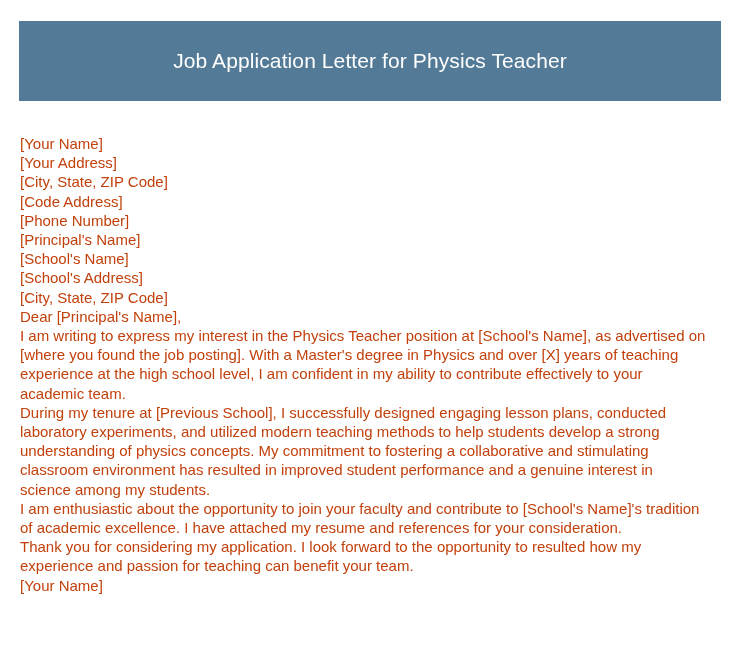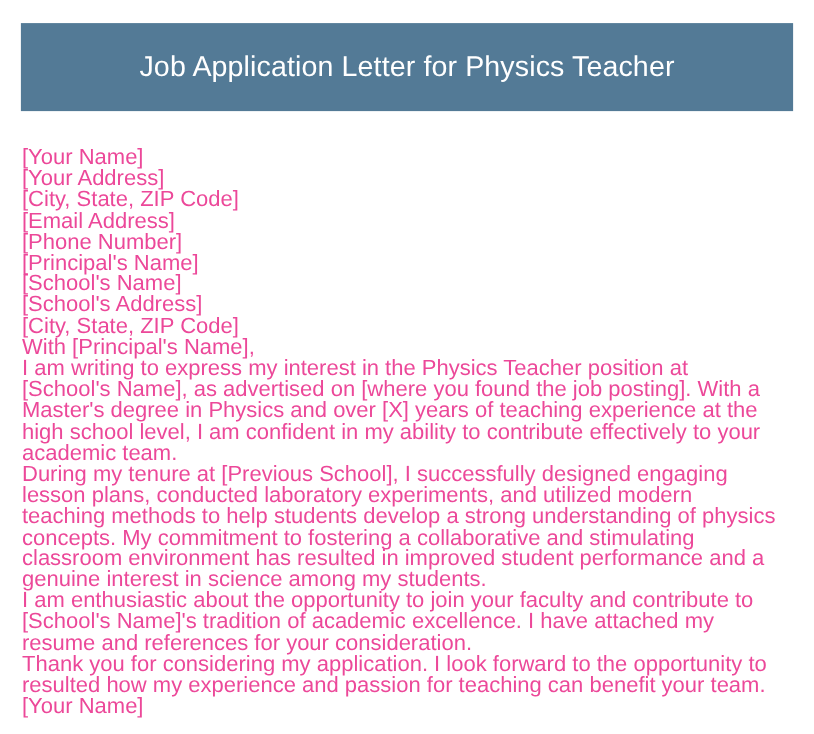--- a/index.html
+++ b/index.html
@@ -29,36 +29,36 @@
     width: 702px;
     height: 80px;
     background: #537a96;
     display: flex;
     align-items: center;
     justify-content: center;
     box-sizing: border-box;
   }
   .header-title {
     color: #ffffff;
-    font-size: 26px;
+    font-size: 21px;
     font-weight: 400;
     letter-spacing: 0.1px;
     line-height: 1.2;
     text-align: center;
     white-space: nowrap;
   }
 
   
   .letter-body {
     position: absolute;
     left: 20px;
     top: 134px;
     width: 686px;
-    color: #ec4899;
-    font-size: 20px;
+    color: #c2410c;
+    font-size: 15px;
     line-height: 19.2px;
     text-align: left;
   }
   .letter-line {
     display: block;
     white-space: pre-wrap;
     word-wrap: break-word;
   }
 </style>
 </head>
@@ -67,27 +67,27 @@
 <div class="page">
 
   <div class="header-bar">
     <div class="header-title">Job Application Letter for Physics Teacher</div>
   </div>
 
   <div class="letter-body">
     <span class="letter-line">[Your Name]</span>
     <span class="letter-line">[Your Address]</span>
     <span class="letter-line">[City, State, ZIP Code]</span>
-    <span class="letter-line">[Email Address]</span>
+    <span class="letter-line">[Code Address]</span>
     <span class="letter-line">[Phone Number]</span>
     <span class="letter-line">[Principal's Name]</span>
     <span class="letter-line">[School's Name]</span>
     <span class="letter-line">[School's Address]</span>
     <span class="letter-line">[City, State, ZIP Code]</span>
-    <span class="letter-line">With [Principal's Name],</span>
+    <span class="letter-line">Dear [Principal's Name],</span>
     <span class="letter-line">I am writing to express my interest in the Physics Teacher position at [School's Name], as advertised on [where you found the job posting]. With a Master's degree in Physics and over [X] years of teaching experience at the high school level, I am confident in my ability to contribute effectively to your academic team.</span>
     <span class="letter-line">During my tenure at [Previous School], I successfully designed engaging lesson plans, conducted laboratory experiments, and utilized modern teaching methods to help students develop a strong understanding of physics concepts. My commitment to fostering a collaborative and stimulating classroom environment has resulted in improved student performance and a genuine interest in science among my students.</span>
     <span class="letter-line">I am enthusiastic about the opportunity to join your faculty and contribute to [School's Name]'s tradition of academic excellence. I have attached my resume and references for your consideration.</span>
     <span class="letter-line">Thank you for considering my application. I look forward to the opportunity to resulted how my experience and passion for teaching can benefit your team.</span>
     <span class="letter-line">[Your Name]</span>
   </div>
 
 </div>
 
 </body></html>

